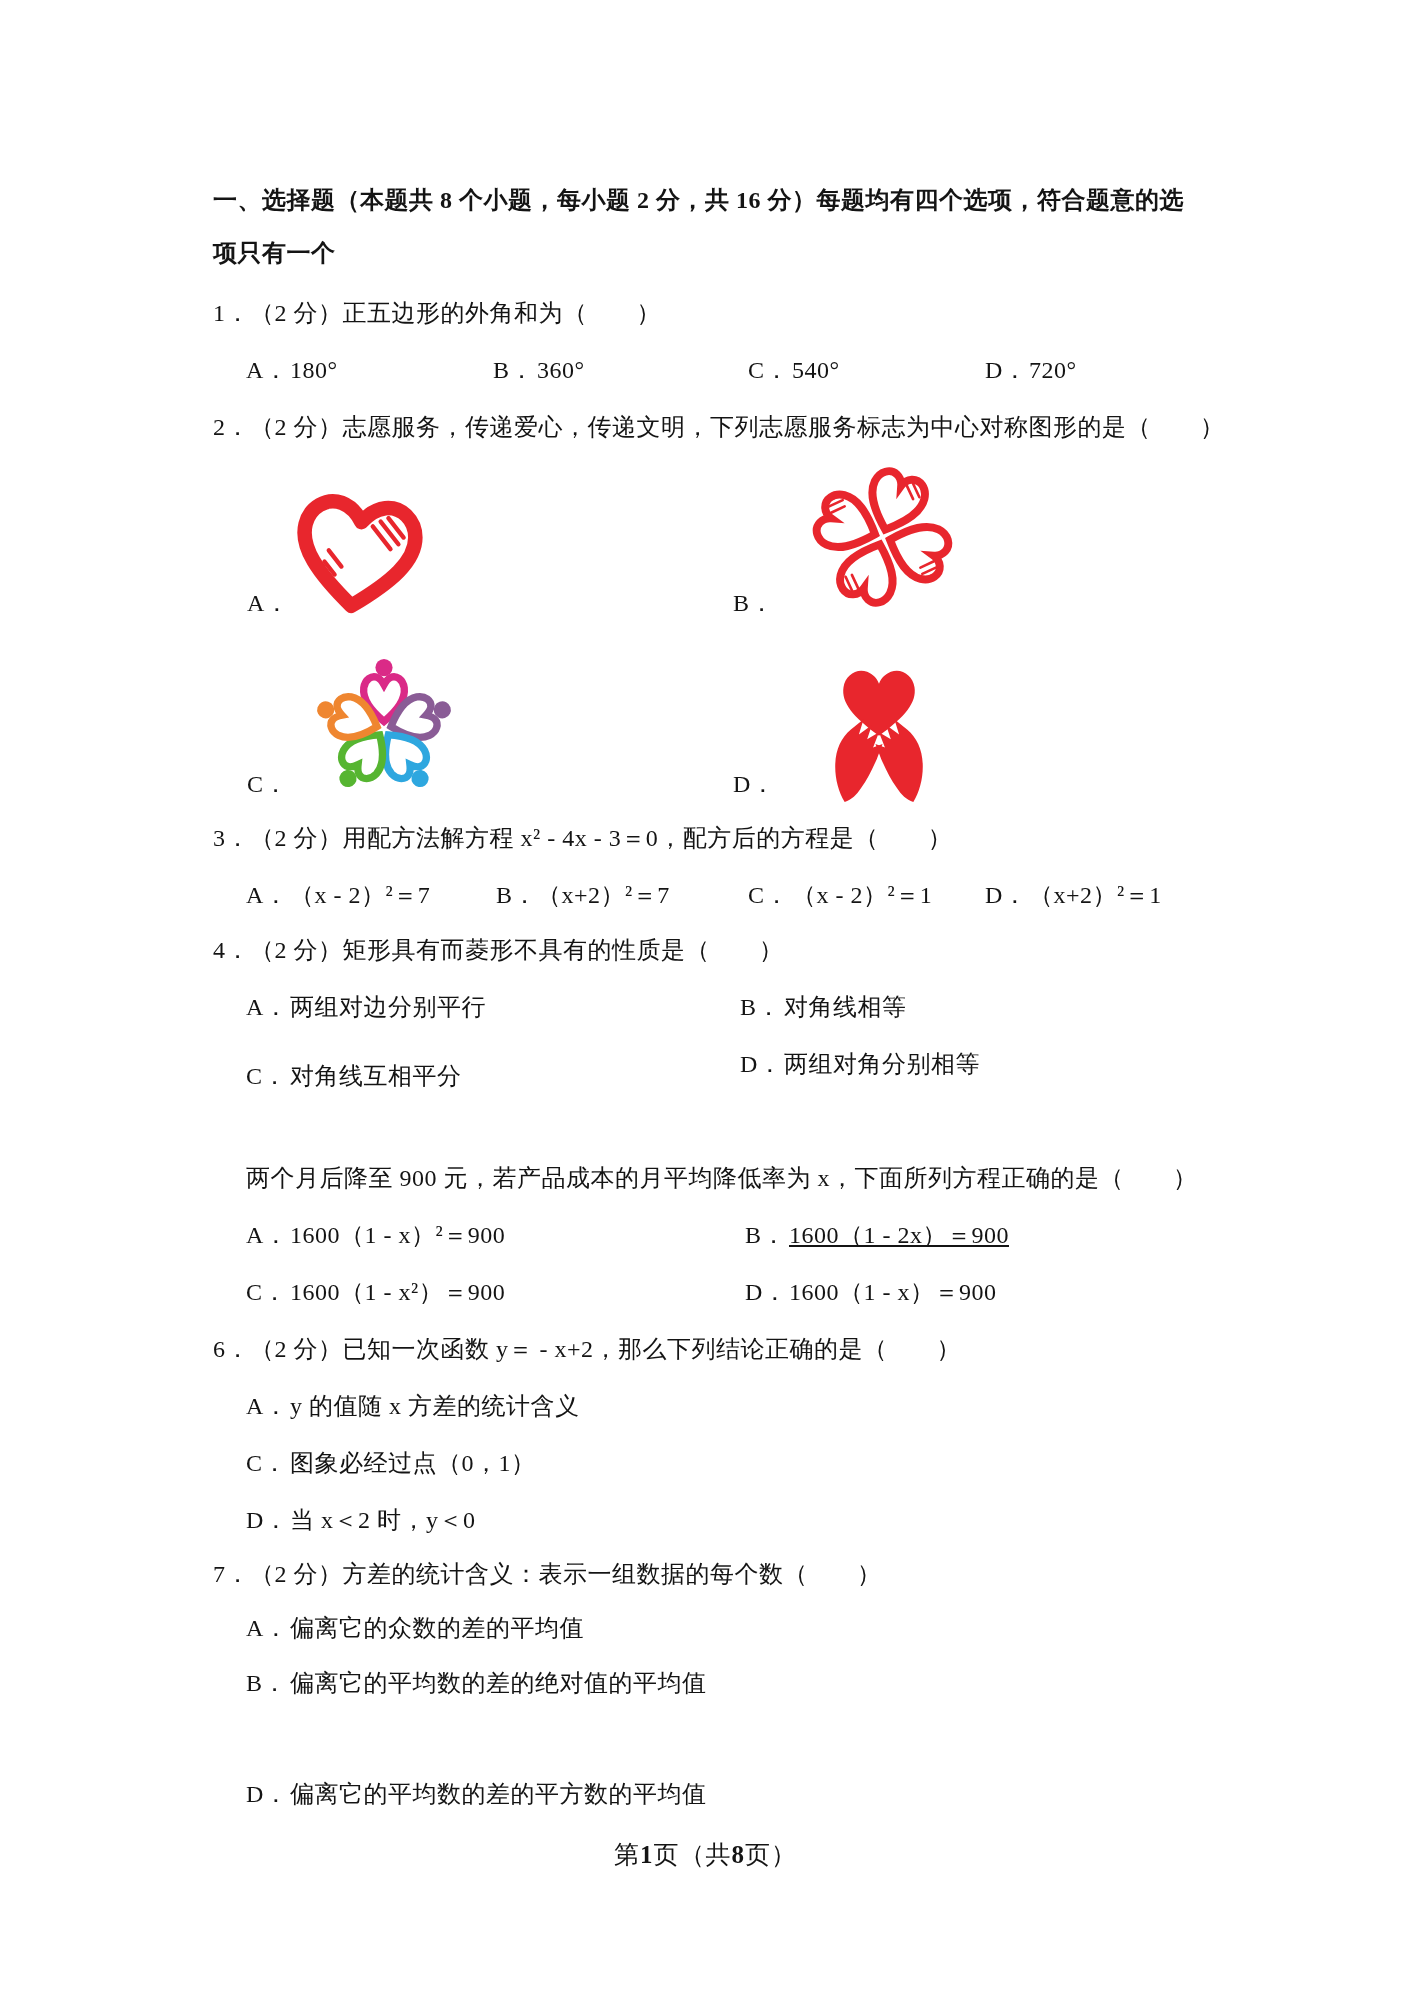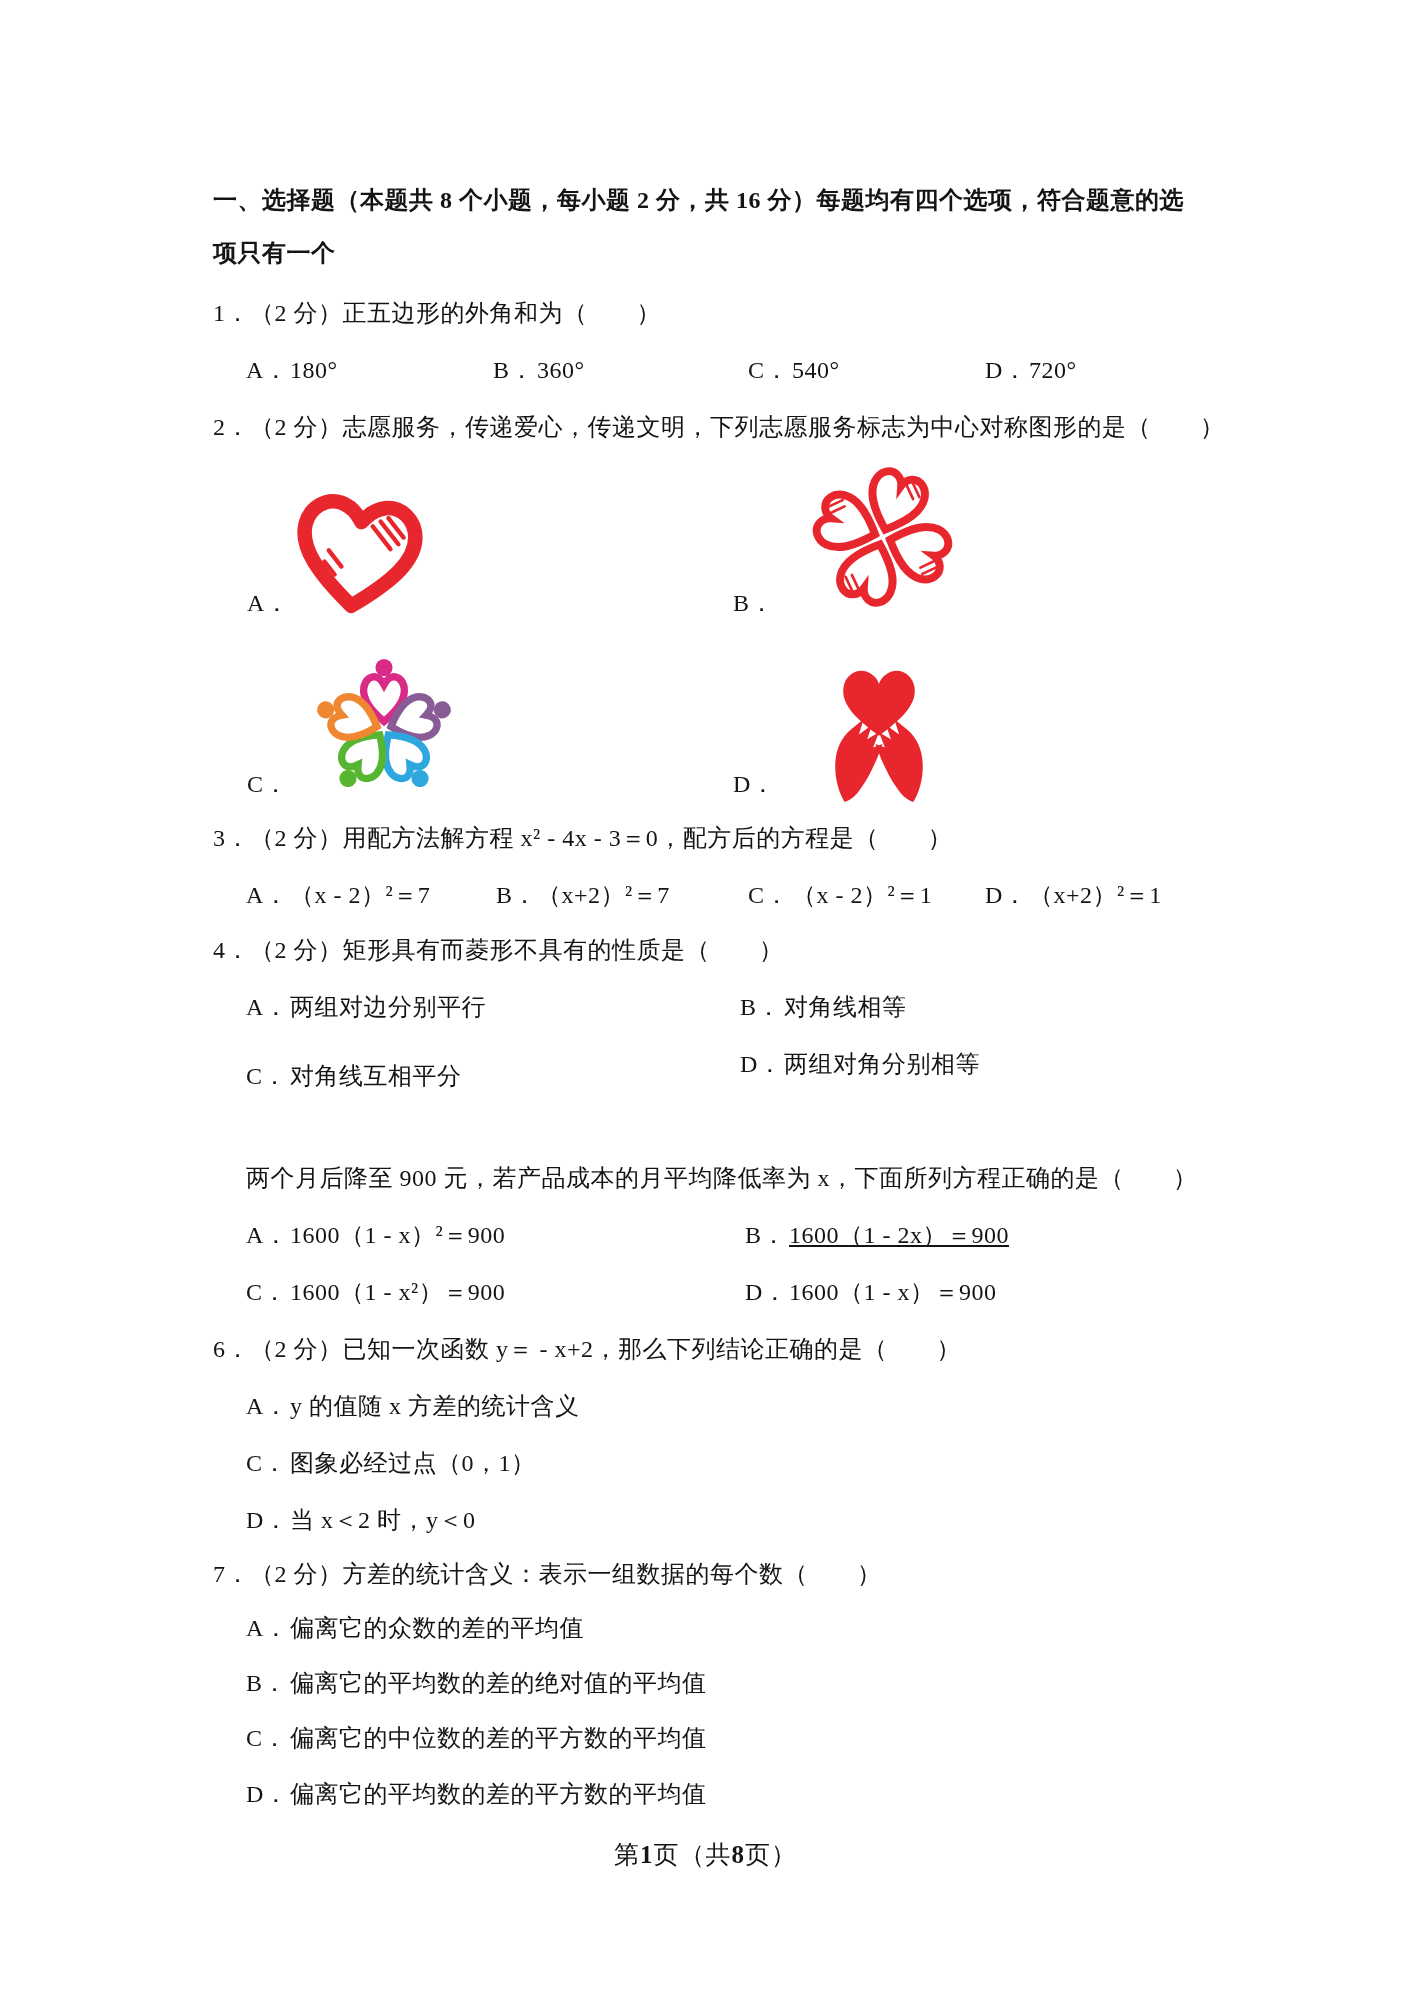--- a/index.html
+++ b/index.html
@@ -158,20 +158,19 @@
   <div class="ln opt" style="top:1274px;left:745px;"><span class="lab">D．</span><span>1600（1 - x）＝900</span></div>
 
   <div class="ln" style="top:1331px;left:213px;">6．（2 分）已知一次函数 y＝ - x+2，那么下列结论正确的是（　　）</div>
   <div class="ln opt" style="top:1388px;left:246px;"><span class="lab">A．</span><span>y 的值随 x 方差的统计含义</span></div>
   <div class="ln opt" style="top:1445px;left:246px;"><span class="lab">C．</span><span>图象必经过点（0，1）</span></div>
   <div class="ln opt" style="top:1502px;left:246px;"><span class="lab">D．</span><span>当 x＜2 时，y＜0</span></div>
 
   <div class="ln" style="top:1556px;left:213px;">7．（2 分）方差的统计含义：表示一组数据的每个数（　　）</div>
   <div class="ln opt" style="top:1610px;left:246px;"><span class="lab">A．</span><span>偏离它的众数的差的平均值</span></div>
   <div class="ln opt" style="top:1665px;left:246px;"><span class="lab">B．</span><span>偏离它的平均数的差的绝对值的平均值</span></div>
-  <div class="ln opt" style="top:1720px;left:246px;"><span class="lab">C．</span><span>偏离它的中位数的差的平方数的平均值</span></div>
   <div class="ln opt" style="top:1776px;left:246px;"><span class="lab">D．</span><span>偏离它的平均数的差的平方数的平均值</span></div>
 
   <div class="footer" style="top:1838px;">
     <span>第</span><b>1</b><span>页（共</span><b>8</b><span>页）</span>
   </div>
 
 </div>
 
 </body></html>

